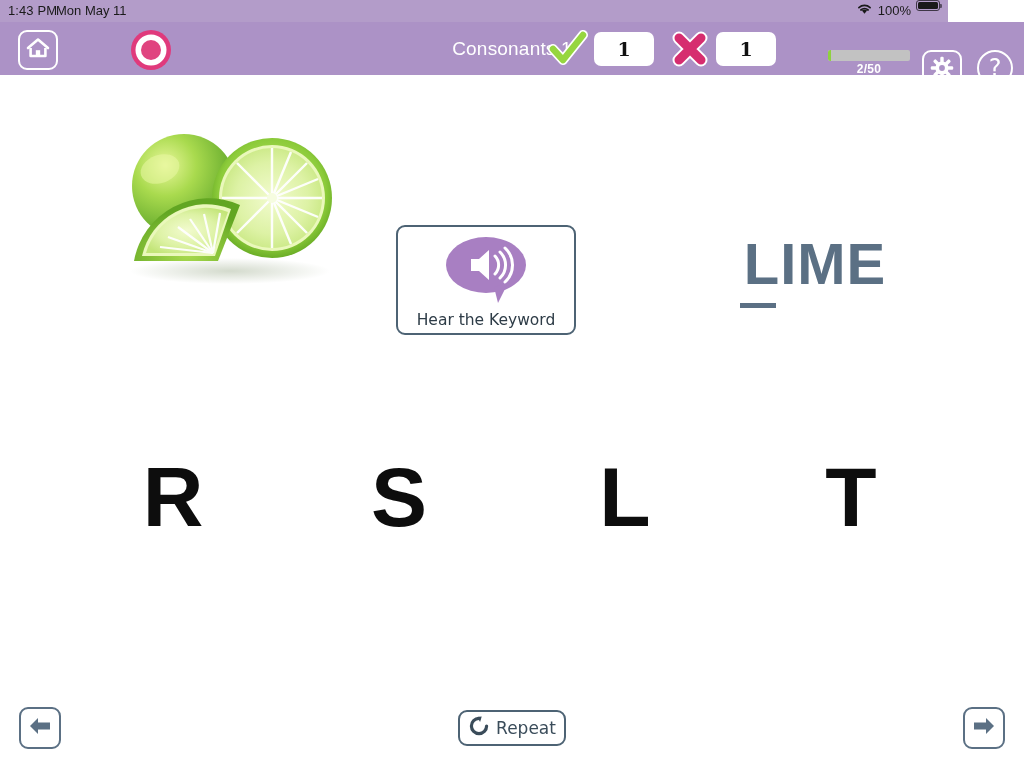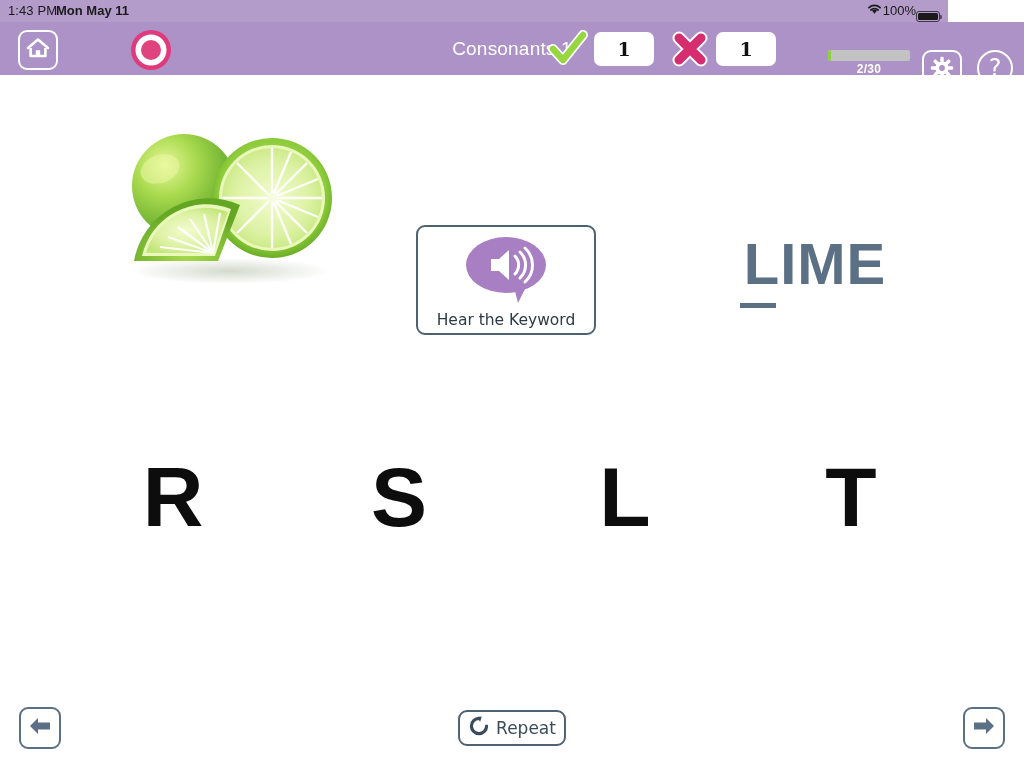--- a/index.html
+++ b/index.html
@@ -26,27 +26,28 @@
   }
   .sb-time {
     position: absolute;
     left: 8px; top: 0;
     font-weight: 400;
     letter-spacing: 0.1px;
   }
   .sb-date {
     position: absolute;
     left: 56px; top: 0;
-    font-weight: 700;
+    font-weight: 400;
   }
   .sb-right {
     position: absolute;
     right: 8px; top: 0;
     display: flex;
-    align-items: flex-end;
+    align-items: flex-start;
+    gap: 5px;
     height: 22px;
   }
   .sb-battpct { font-size: 13px; }
   .batt {
     position: relative;
     width: 24px; height: 11px;
     border: 1px solid rgba(0,0,0,.65);
     border-radius: 3px;
     box-sizing: border-box;
   }
@@ -180,21 +181,21 @@
   }
 
   .keyword-image {
     position: absolute;
     left: 100px; top: 38px;
     width: 250px; height: 175px;
   }
 
   .hear-btn {
     position: absolute;
-    left: 416px; top: 150px;
+    left: 396px; top: 150px;
     width: 180px; height: 110px;
     border: 2px solid #4d6374;
     border-radius: 9px;
     box-sizing: border-box;
     background: #ffffff;
     display: flex;
     flex-direction: column;
     align-items: center;
     justify-content: flex-start;
     padding-top: 6px;
@@ -341,21 +342,21 @@
     </span>
     <span class="count-box">
       <span>1</span>
     </span>
   </div>
 
   <div class="progress-wrap">
     <div class="progress-track">
       <div class="progress-fill" id="progress-fill" style="width: 4%;"></div>
     </div>
-    <div class="progress-label">2/30</div>
+    <div class="progress-label">2/50</div>
   </div>
 
   <div class="btn-gear">
     <span>
       <svg width="24" height="24" viewBox="0 0 24 24">
         <g fill="#ffffff">
           <rect x="10.3" y="0.8" width="3.4" height="22.4" rx="1.2"></rect>
           <rect x="10.3" y="0.8" width="3.4" height="22.4" rx="1.2" transform="rotate(45 12 12)"></rect>
           <rect x="10.3" y="0.8" width="3.4" height="22.4" rx="1.2" transform="rotate(90 12 12)"></rect>
           <rect x="10.3" y="0.8" width="3.4" height="22.4" rx="1.2" transform="rotate(135 12 12)"></rect>

